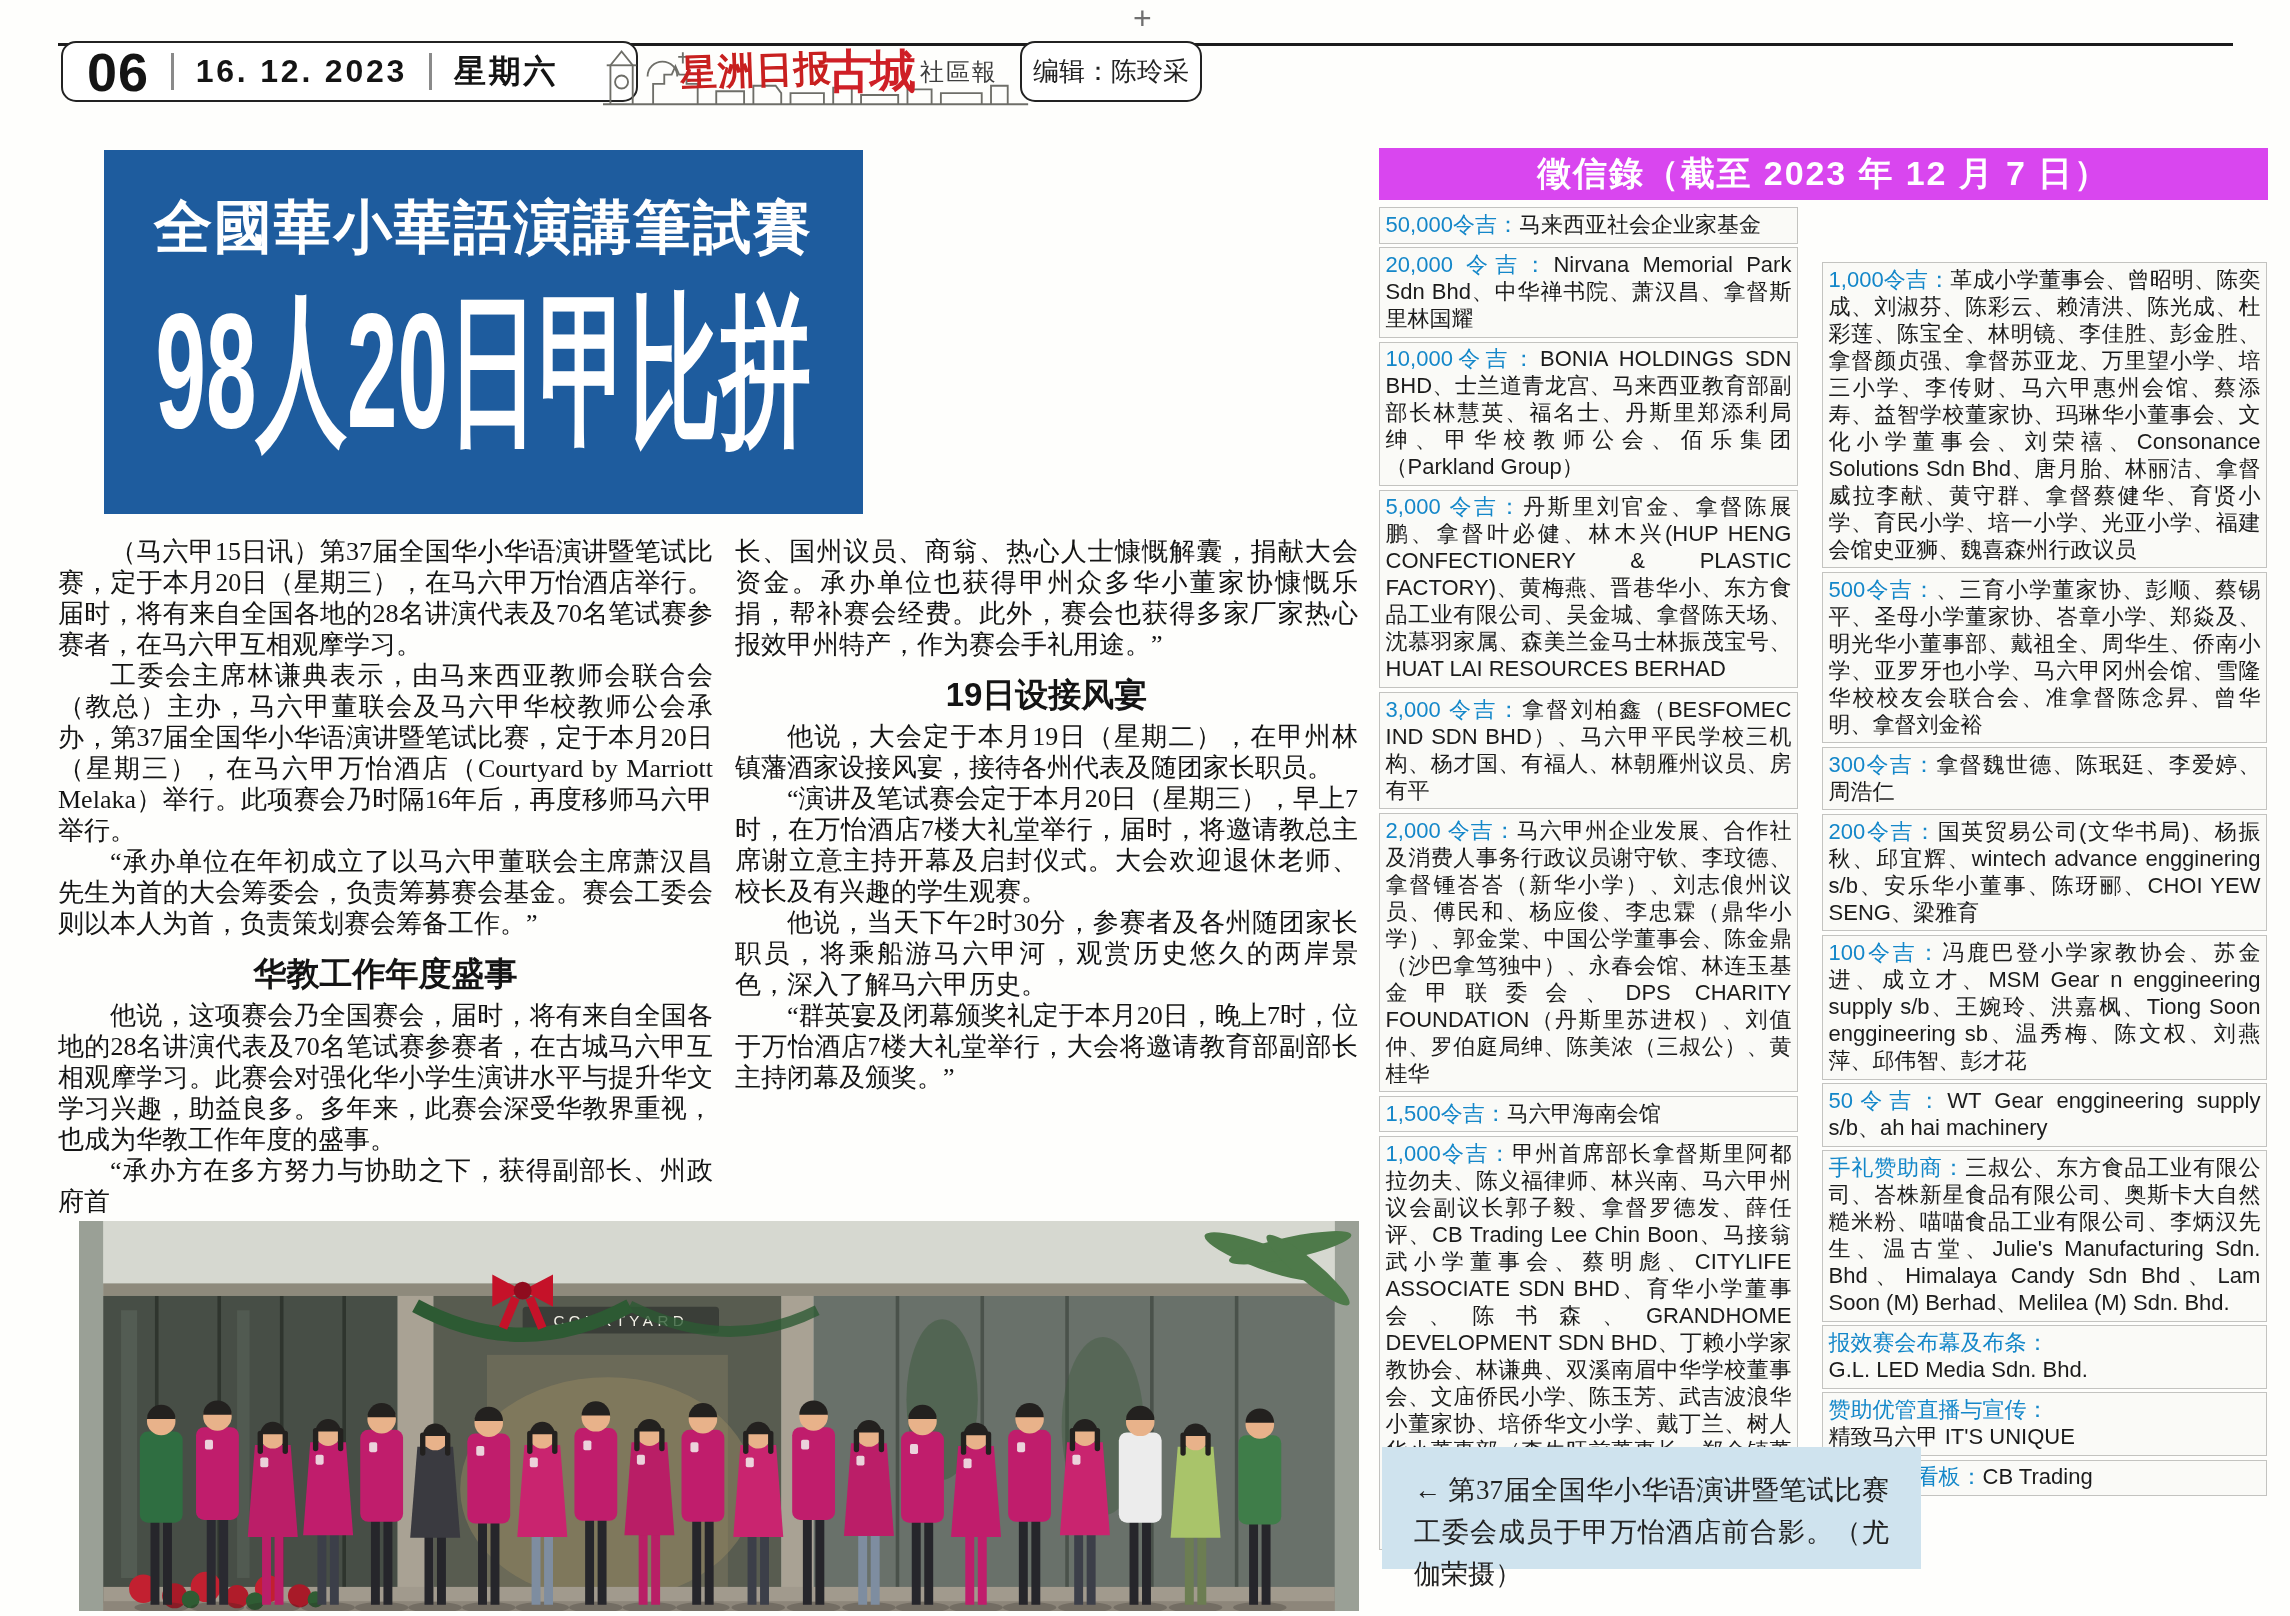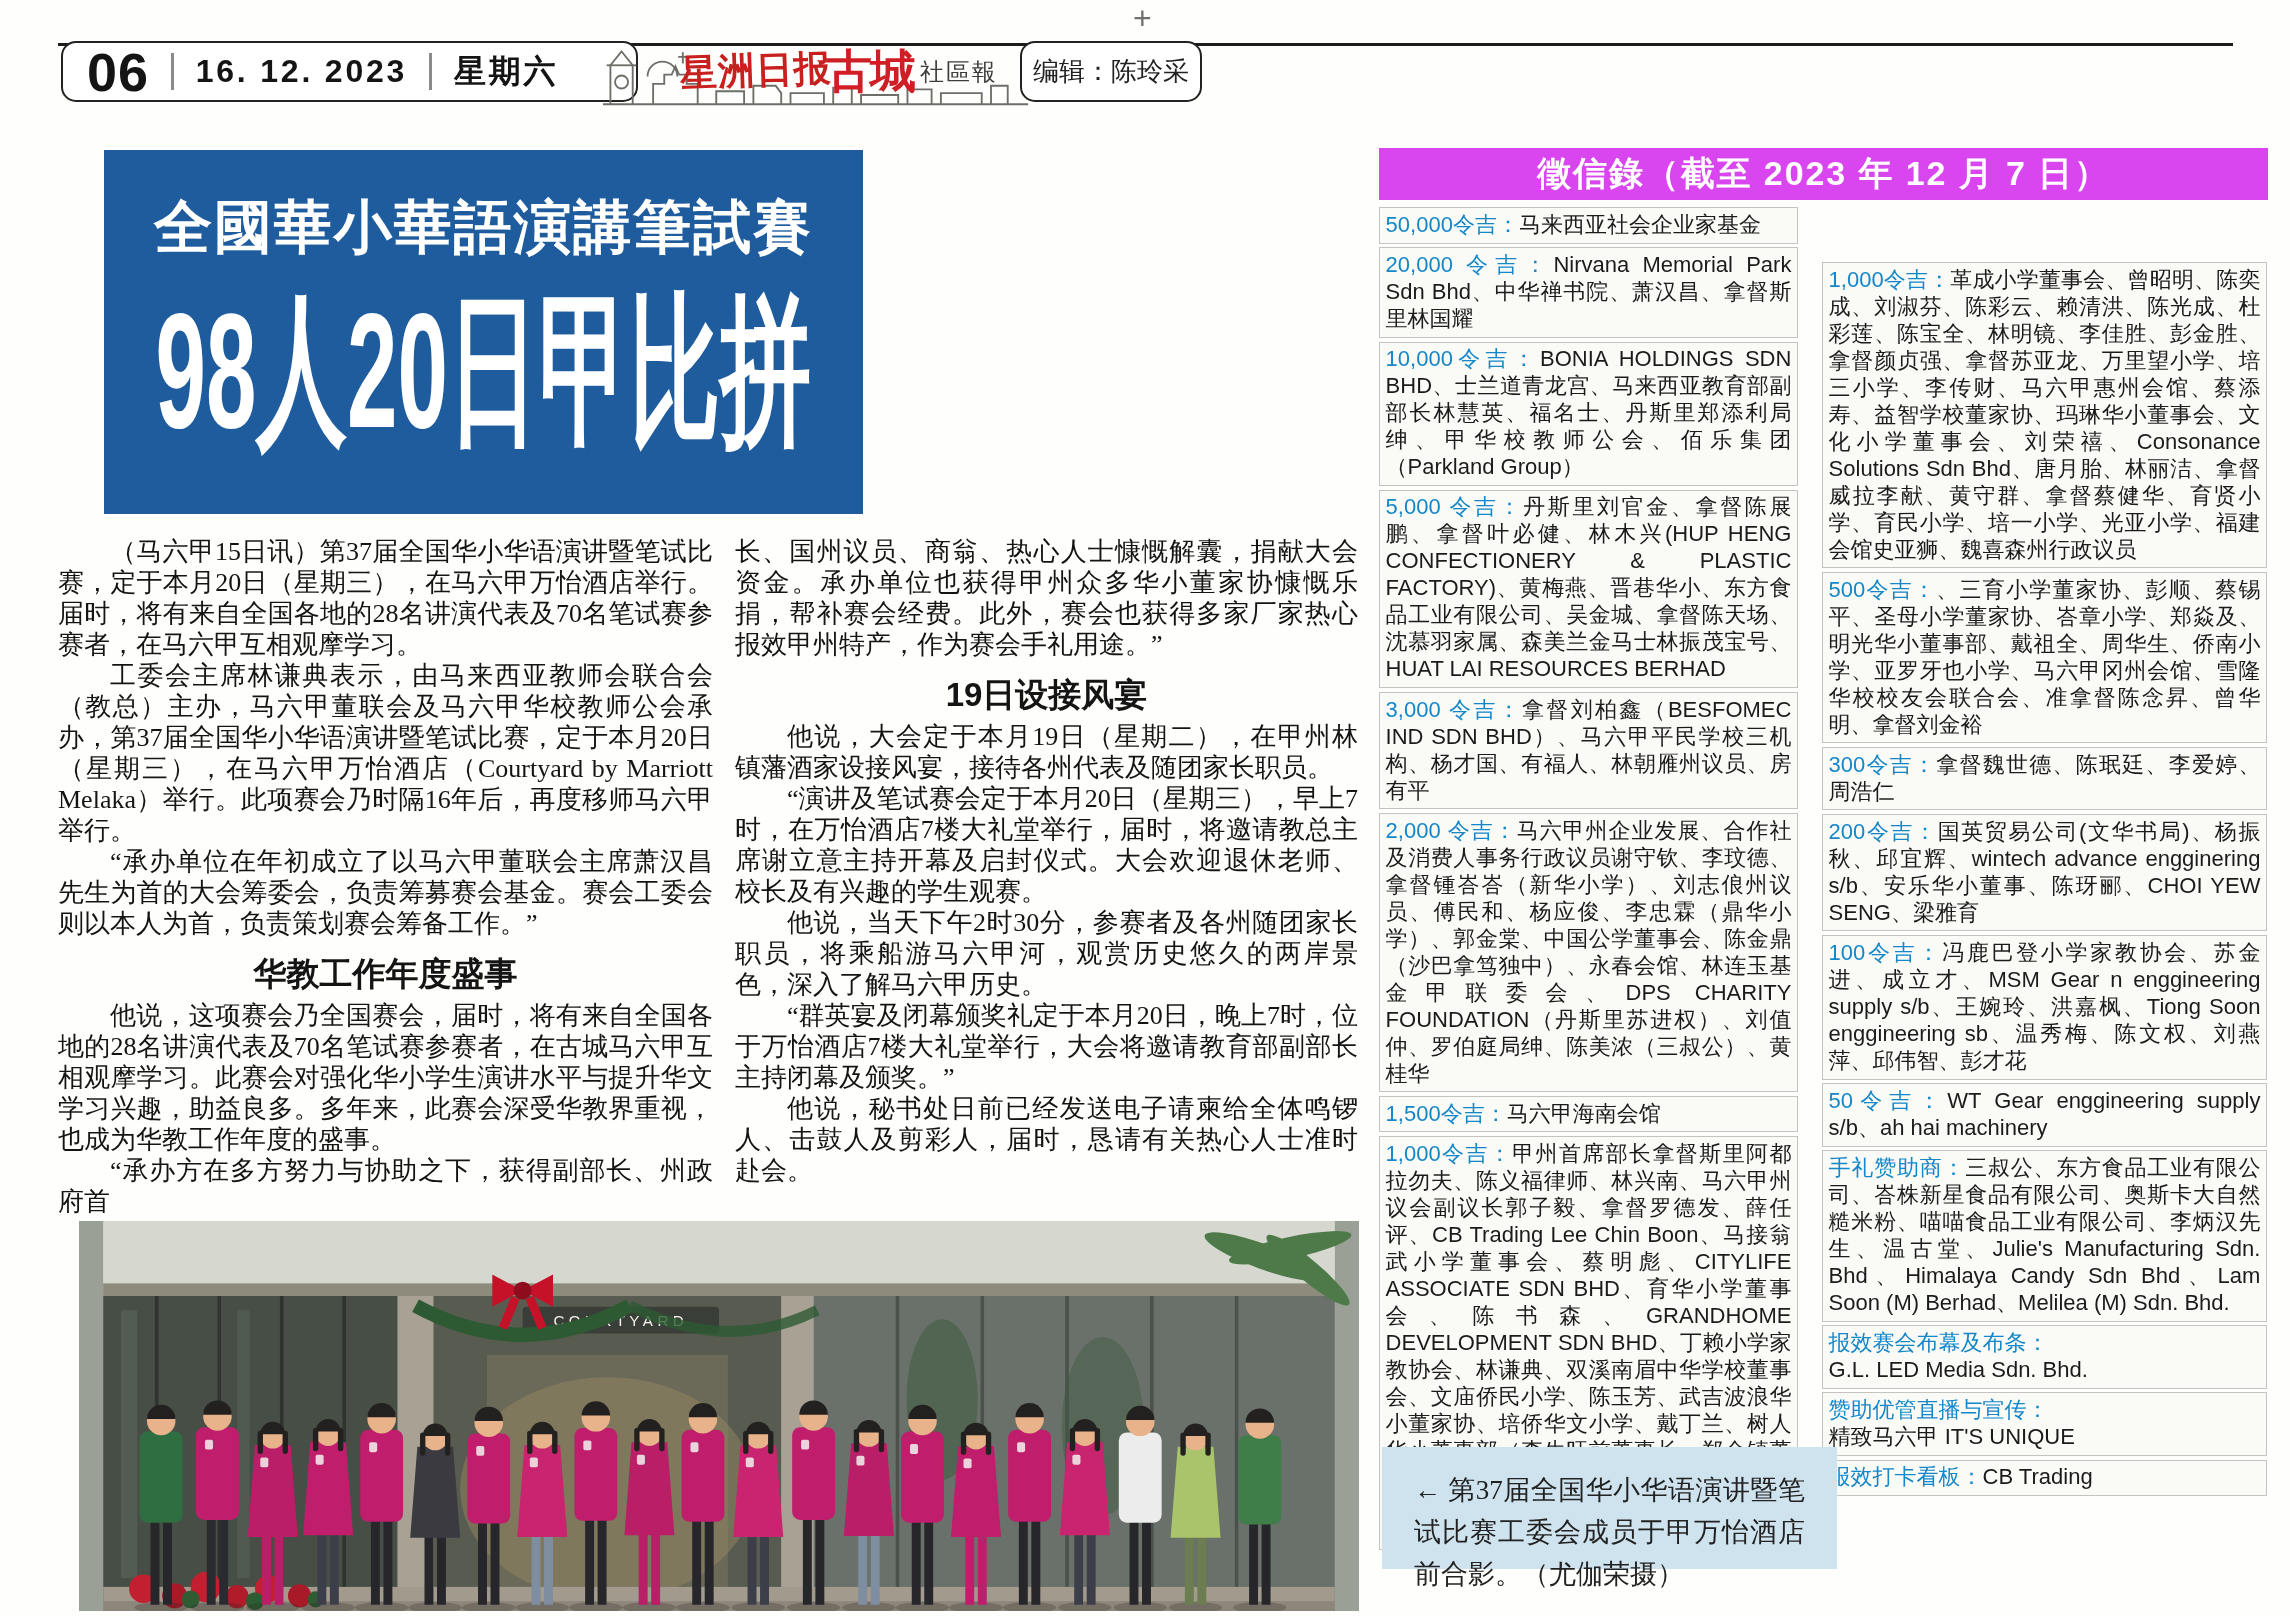--- a/index.html
+++ b/index.html
@@ -55,21 +55,21 @@
   .don-col{display:flex;flex-direction:column;}
   .don-col.c1{width:419px;}
   .don-col.c2{width:445px;}
   .entry{border:0.9px solid #c3c3c0;background:#fafaf7;padding:2.8px 5.6px 4.6px;margin-bottom:3.7px;
          font-family:"Liberation Sans","DejaVu Sans",sans-serif;font-size:22px;line-height:27px;
          text-align:justify;color:#1b1b1b;}
   .amt{color:#1487c9;}
   .entry.stack .amt{display:block;}
 
   
-  .caption{position:absolute;left:1382px;top:1447px;width:455px;height:122px;background:#cfe3ee;
+  .caption{position:absolute;left:1382px;top:1447px;width:539px;height:122px;background:#cfe3ee;
            box-sizing:border-box;padding:22px 32px 0;font-size:27px;line-height:42px;color:#222;
            text-align:justify;}
 </style>
 </head>
 <body>
 
 <div class="page">
 
   <div class="regmark">+</div>
   <div class="topline"></div>
@@ -117,21 +117,20 @@
     <p>“承办方在多方努力与协助之下，获得副部长、州政府首</p>
   </div>
 
   <div class="article col2">
     <p class="noind">长、国州议员、商翁、热心人士慷慨解囊，捐献大会资金。承办单位也获得甲州众多华小董家协慷慨乐捐，帮补赛会经费。此外，赛会也获得多家厂家热心报效甲州特产，作为赛会手礼用途。”</p>
     <h3>19日设接风宴</h3>
     <p>他说，大会定于本月19日（星期二），在甲州林镇藩酒家设接风宴，接待各州代表及随团家长职员。</p>
     <p>“演讲及笔试赛会定于本月20日（星期三），早上7时，在万怡酒店7楼大礼堂举行，届时，将邀请教总主席谢立意主持开幕及启封仪式。大会欢迎退休老师、校长及有兴趣的学生观赛。</p>
     <p>他说，当天下午2时30分，参赛者及各州随团家长职员，将乘船游马六甲河，观赏历史悠久的两岸景色，深入了解马六甲历史。</p>
     <p>“群英宴及闭幕颁奖礼定于本月20日，晚上7时，位于万怡酒店7楼大礼堂举行，大会将邀请教育部副部长主持闭幕及颁奖。”</p>
-    <p>他说，秘书处日前已经发送电子请柬给全体鸣锣人、击鼓人及剪彩人，届时，恳请有关热心人士准时赴会。</p>
   </div>
 
   <div class="photo">
     <svg width="1280" height="390" viewBox="0 0 1380 437">
       <rect x="0" y="0" width="1380" height="437" fill="#b9bdb4"></rect>
       <rect x="0" y="0" width="1380" height="70" fill="#d6d8d0"></rect>
       <rect x="0" y="70" width="1380" height="14" fill="#8e8a7c"></rect>
       <rect x="0" y="84" width="330" height="344" fill="#474e46"></rect>
       <g stroke="#2f352e" stroke-width="4">
         <line x1="60" y1="84" x2="60" y2="428"></line>

